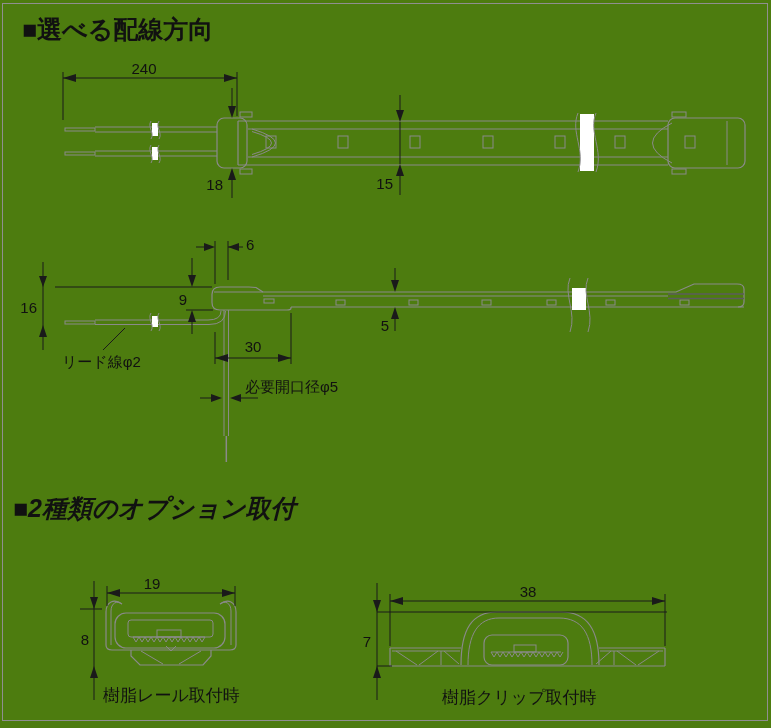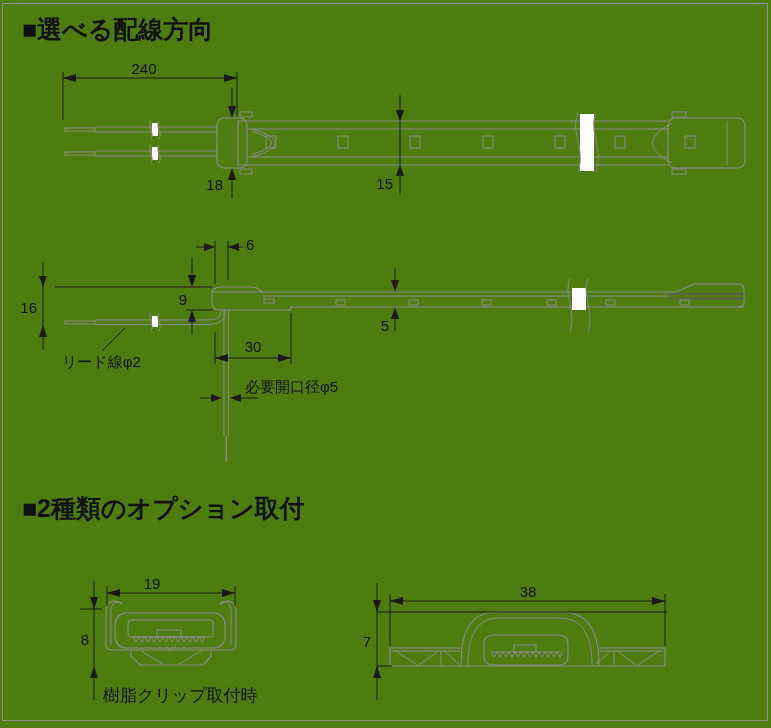--- a/index.html
+++ b/index.html
@@ -46,25 +46,26 @@
   svg.art text{fill:#111;font-family:"Liberation Sans","DejaVu Sans",sans-serif;font-size:15px;}
 </style>
 </head>
 <body>
 
 <div class="page">
   <div class="page-border"></div>
 
   <div class="sec-title" style="left:22px;top:13px;">■選べる配線方向</div>
 
-  <div class="sec-title" style="left:22px;top:492px;">■2種類のオプション取付</div>
-
-
-  <div class="fig-caption" style="left:103px;top:684px;">樹脂クリップ取付時</div>
-
+  <div class="sec-title" style="left:13px;top:492px;font-style:italic;">■2種類のオプション取付</div>
+
+
+  <div class="fig-caption" style="left:103px;top:684px;">樹脂レール取付時</div>
+
+  <div class="fig-caption" style="left:442px;top:686px;">樹脂クリップ取付時</div>
 
   <svg class="art" width="771" height="728" viewBox="0 0 771 728">
 
     <g>
 
       <g>
         <path class="partThin" d="M95,127 H217 M95,132 H217 M95,151 H217 M95,156 H217"></path>
         <rect class="partThin" x="65" y="128" width="30" height="3"></rect>
         <rect class="partThin" x="65" y="152" width="30" height="3"></rect>
         <rect class="wo" x="152" y="123" width="6" height="13"></rect>

